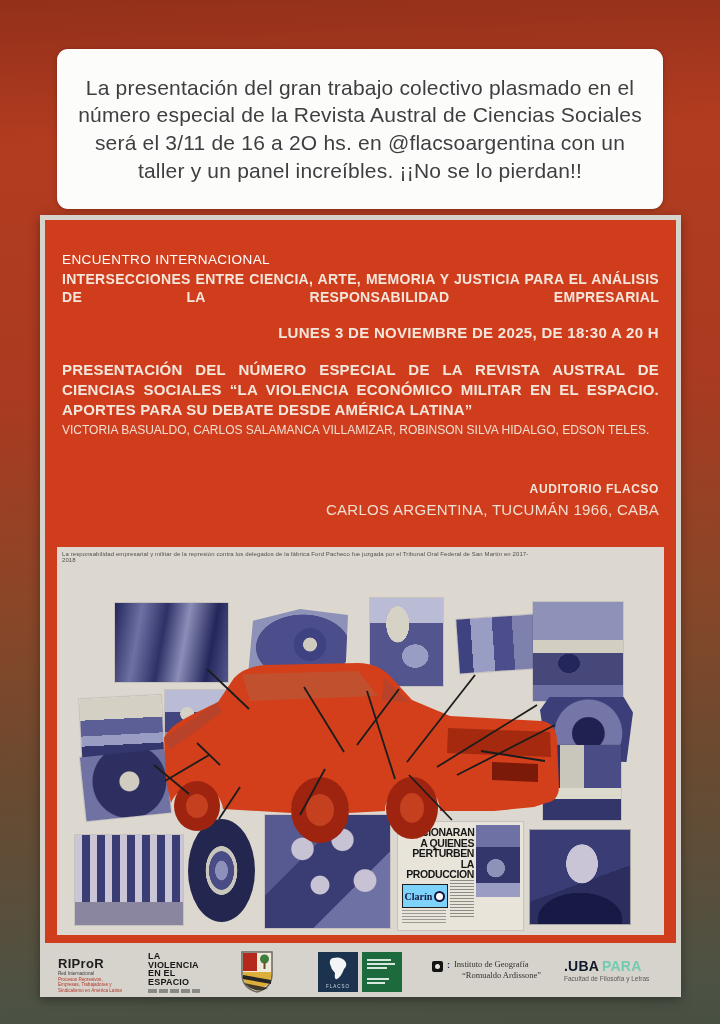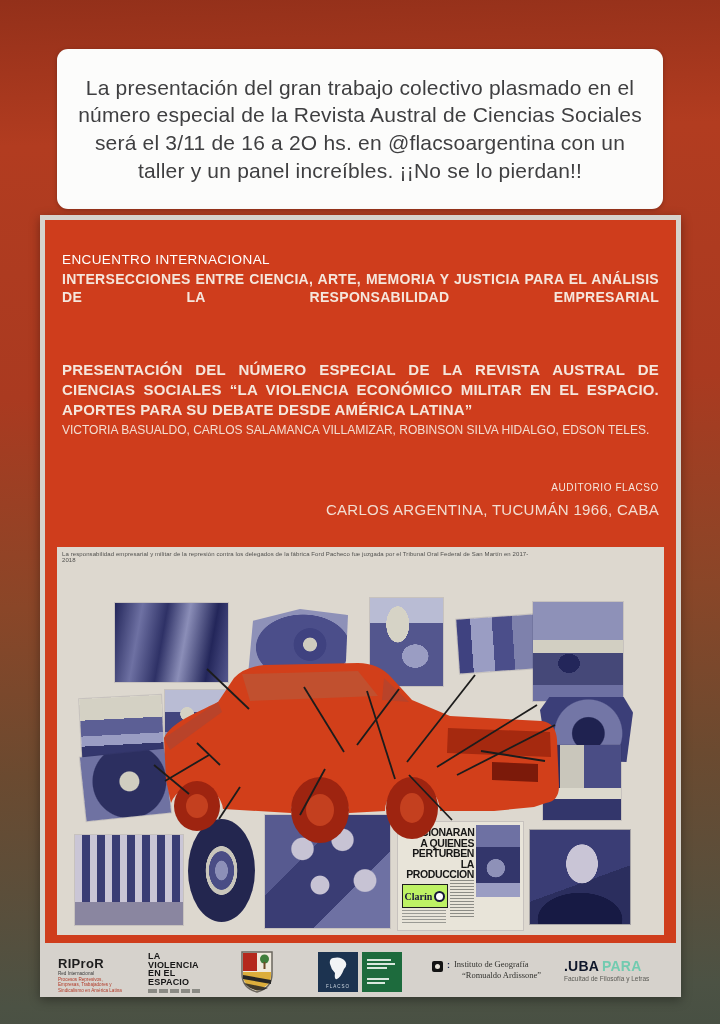--- a/index.html
+++ b/index.html
@@ -12,21 +12,21 @@
   .announcement p{margin:0;padding:6px 20px;text-align:center;font-size:21px;line-height:1.32;color:#3f3f41;font-weight:500;letter-spacing:.2px;}
   
   .poster-card{position:absolute;left:40px;top:215px;width:641px;height:782px;background:#d6d2cc;box-shadow:0 3px 10px rgba(0,0,0,.35);}
   .red-frame{position:absolute;left:5px;top:5px;width:631px;height:723px;background:#cf3d1c;}
   .kicker{position:absolute;left:17px;top:32px;width:597px;font-size:13.5px;letter-spacing:.4px;color:#ffffff;font-weight:400;}
   .event-title{position:absolute;left:17px;top:51px;width:597px;font-size:14px;font-weight:700;color:#f5e6dc;
     line-height:1.28;text-align:justify;text-align-last:justify;letter-spacing:.3px;}
   .event-date{position:absolute;left:17px;top:104px;width:597px;font-size:15px;font-weight:700;color:#f5e6dc;text-align:right;letter-spacing:.3px;}
   .event-pres{position:absolute;left:17px;top:140px;width:597px;font-size:15px;font-weight:700;color:#f5e6dc;line-height:1.33;text-align:justify;letter-spacing:.2px;}
   .event-speakers{position:absolute;left:17px;top:203px;width:597px;font-size:12px;font-weight:400;color:#f2ddd1;line-height:1.33;text-align:justify;}
-  .venue-name{position:absolute;left:17px;top:262px;width:597px;font-size:10px;font-weight:400;color:#f5e6dc;text-align:right;letter-spacing:.6px;}
+  .venue-name{position:absolute;left:17px;top:262px;width:597px;font-size:12px;font-weight:700;color:#f5e6dc;text-align:right;letter-spacing:.6px;}
   .venue-addr{position:absolute;left:17px;top:281px;width:597px;font-size:15px;font-weight:400;color:#f2ddd1;text-align:right;letter-spacing:.3px;}
   
   .collage{position:absolute;left:12px;top:327px;width:607px;height:388px;background:#ddd8cf;overflow:hidden;}
   .collage-caption{position:absolute;left:5px;top:4px;width:480px;font-size:6px;color:#50504e;letter-spacing:.1px;}
   .photo{position:absolute;box-shadow:0 0 0 1px rgba(40,40,70,.12);}
   .p-crowd{left:58px;top:56px;width:113px;height:79px;
     background:linear-gradient(100deg,#23265a 0%,#6e71a3 22%,#2e3166 42%,#8b8eb8 60%,#23265a 82%,#54578e 100%);}
   .p-cardoor{left:191px;top:62px;width:100px;height:74px;background:
     radial-gradient(circle at 62% 48%,#cfccbf 0 9%,#3f4280 10% 22%,transparent 23%),
     radial-gradient(ellipse at 55% 52%,#4b4e8a 0 60%,#8e91b8 61% 82%,#cfccbf 83%);
@@ -67,21 +67,21 @@
   .p-portrait{left:473px;top:283px;width:100px;height:94px;background:
     radial-gradient(ellipse 26% 34% at 52% 36%,#c9c5d6 0 60%,transparent 62%),
     radial-gradient(ellipse 60% 40% at 50% 95%,#171a44 0 70%,transparent 71%),
     linear-gradient(160deg,#3a3d75 0 55%,#2b2e5e 55%);}
   
   .newspaper{left:341px;top:275px;width:125px;height:108px;background:#e8e4d9;}
   .np-headline{position:absolute;left:2px;top:5px;width:74px;text-align:right;font-size:10.5px;line-height:1.0;
     font-weight:700;color:#161616;letter-spacing:-.4px;}
   .np-photo{position:absolute;right:3px;top:3px;width:44px;height:72px;
     background:radial-gradient(circle at 45% 60%,#8e91b8 0 18%,transparent 19%),linear-gradient(180deg,#6e71a3 0 30%,#33366b 30% 80%,#9a9dc3 80%);}
-  .np-clarin{position:absolute;left:4px;top:62px;width:44px;height:22px;background:#bef264;border:1.5px solid #1d1d1d;
+  .np-clarin{position:absolute;left:4px;top:62px;width:44px;height:22px;background:#7dd3fc;border:1.5px solid #1d1d1d;
     display:flex;align-items:center;justify-content:center;gap:2px;}
   .np-clarin .word{font-family:"Liberation Serif",serif;font-weight:700;font-size:10px;color:#16163a;}
   .np-clarin .dot{width:7px;height:7px;border-radius:50%;background:#fff;border:2px solid #16163a;}
   .np-bars{position:absolute;left:52px;top:58px;width:24px;height:38px;
     background:repeating-linear-gradient(180deg,#8c8c86 0 1px,transparent 1px 3px);}
   .np-bars2{position:absolute;left:4px;top:88px;width:44px;height:14px;
     background:repeating-linear-gradient(180deg,#9a9a94 0 1px,transparent 1px 3px);}
   .lines-overlay,.car-svg{position:absolute;}
   .lines-overlay{left:0;top:0;width:607px;height:388px;}
   .car-svg{left:105px;top:113px;width:400px;height:212px;}
@@ -117,20 +117,21 @@
 <div class="page">
 
   <div class="announcement">
     <p>La presentación del gran trabajo colectivo plasmado en el número especial de la Revista Austral de Ciencias Sociales será el 3/11 de 16 a 2O hs. en @flacsoargentina con un taller y un panel increíbles. ¡¡No se lo pierdan!!</p>
   </div>
 
   <div class="poster-card">
     <div class="red-frame">
       <div class="kicker">ENCUENTRO INTERNACIONAL</div>
       <div class="event-title">INTERSECCIONES ENTRE CIENCIA, ARTE, MEMORIA Y JUSTICIA PARA EL ANÁLISIS DE LA RESPONSABILIDAD EMPRESARIAL</div>
+      <div class="event-date">LUNES 3 DE NOVIEMBRE DE 2025, DE 18:30 A 20 H</div>
       <div class="event-pres">PRESENTACIÓN DEL NÚMERO ESPECIAL DE LA REVISTA AUSTRAL DE CIENCIAS SOCIALES “LA VIOLENCIA ECONÓMICO MILITAR EN EL ESPACIO. APORTES PARA SU DEBATE DESDE AMÉRICA LATINA”</div>
       <div class="event-speakers">VICTORIA BASUALDO, CARLOS SALAMANCA VILLAMIZAR, ROBINSON SILVA HIDALGO, EDSON TELES.</div>
       <div class="venue-name">AUDITORIO FLACSO</div>
       <div class="venue-addr">CARLOS ARGENTINA, TUCUMÁN 1966, CABA</div>
 
       <div class="collage">
         <div class="collage-caption">La responsabilidad empresarial y militar de la represión contra los delegados de la fábrica Ford Pacheco fue juzgada por el Tribunal Oral Federal de San Martín en 2017-2018</div>
 
         <div class="photo p-crowd"></div>
         <div class="photo p-cardoor"></div>

